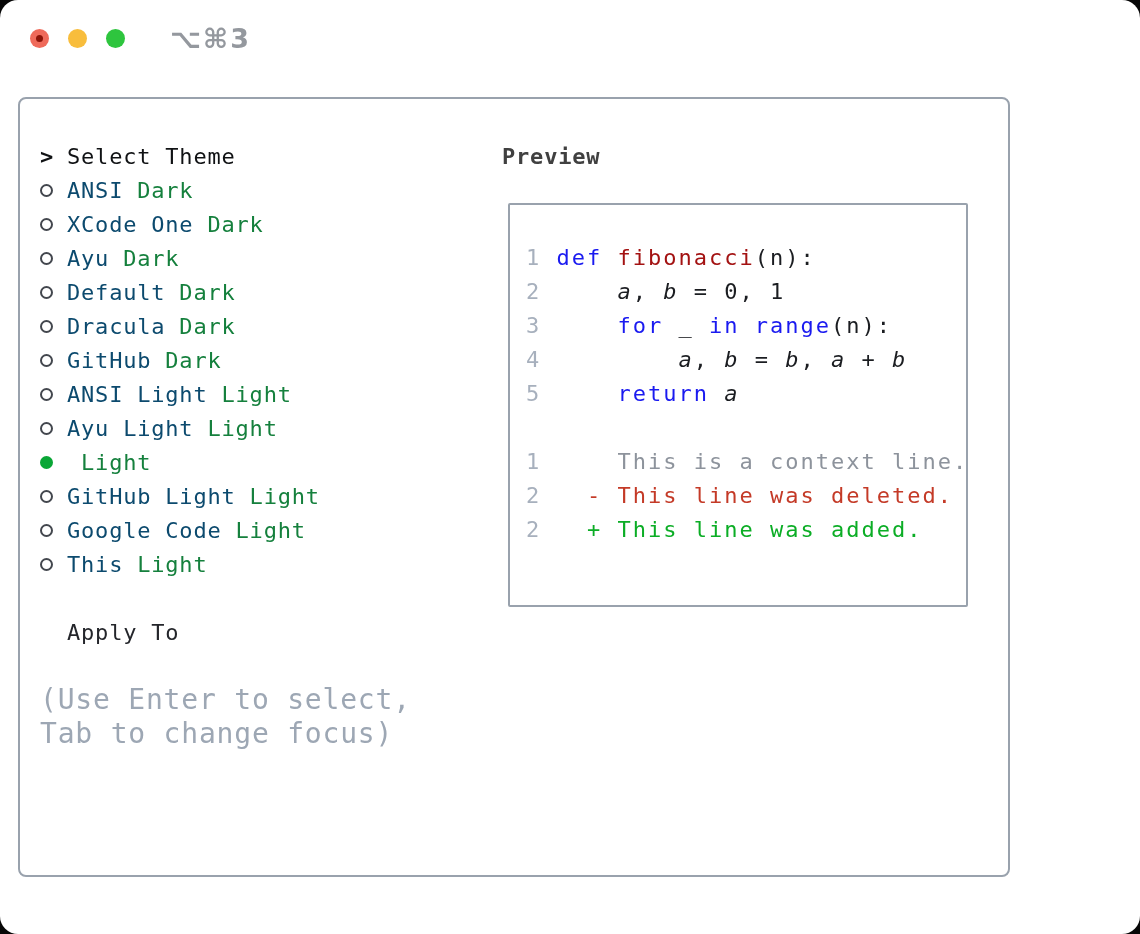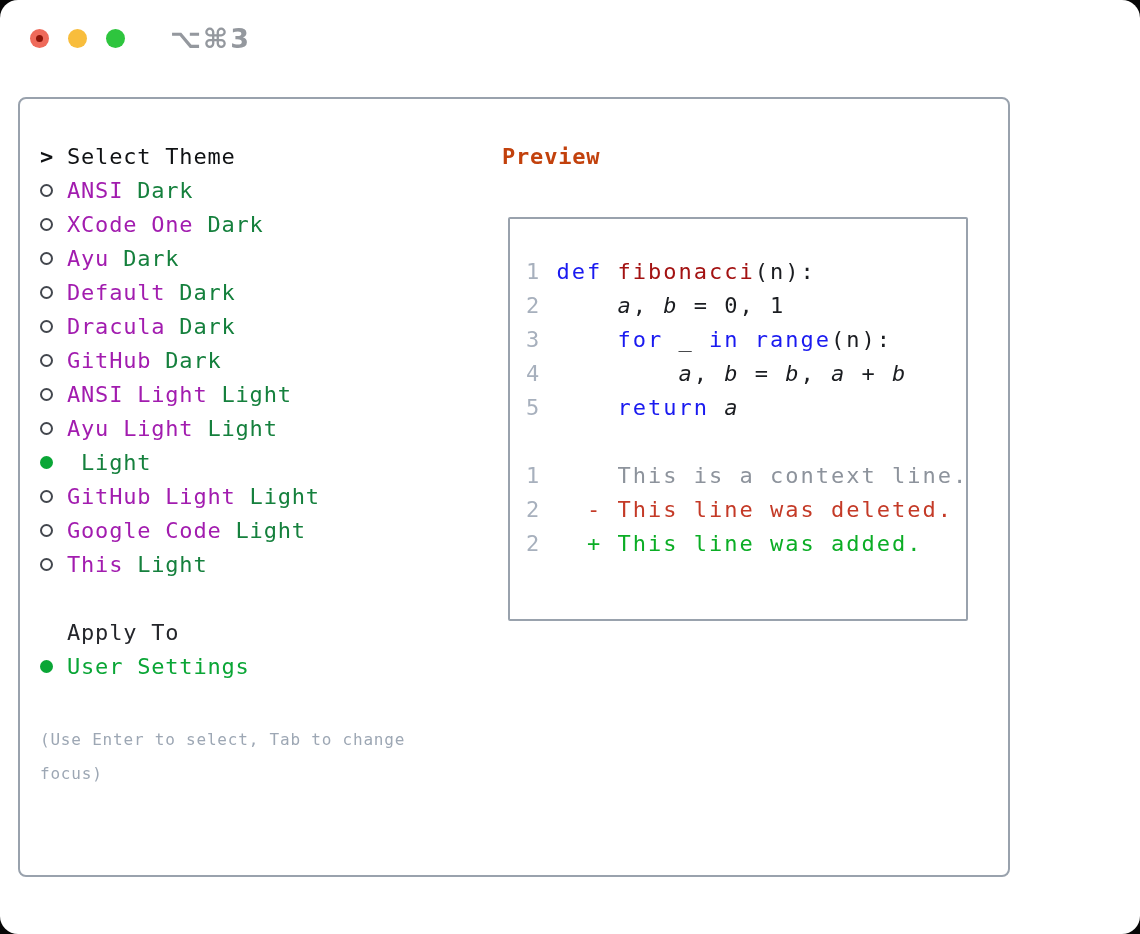--- a/index.html
+++ b/index.html
@@ -34,30 +34,30 @@
     border:2px solid #99a2ad; border-radius:8px; background:#fff; box-sizing:border-box;
   }
   
   .left-col { position:absolute; left:20px; top:40px; width:450px; font-size:22px; letter-spacing:0.8px; color:#24262b; }
   .row { height:34px; display:flex; align-items:center; white-space:pre; }
   .marker { flex:0 0 27px; width:27px; display:flex; align-items:center; }
   .prefix { font-weight:bold; color:#101214; }
   .circle { width:13px; height:13px; border-radius:50%; border:2px solid #43474e; box-sizing:border-box; background:transparent; }
   .circle.filled { background:#0aa636; border-color:#0aa636; }
   .hdr { font-weight:normal; color:#101214; }
-  .t-name { color:#a21caf; }
+  .t-name { color:#0c4a6e; }
   .t-var { color:#15803d; }
   .item-selected .t-name { color:#0aa636; }
   .opt-selected .o-label { color:#0aa636; }
   .spacer { height:34px; }
-  .hint { margin-top:6px; width:420px; line-height:34px; font-size:16px; color:#9da7b4; letter-spacing:0.8px; }
+  .hint { margin-top:0; width:420px; line-height:34px; font-size:28px; color:#9da7b4; letter-spacing:0.8px; }
   
-  .preview-header { position:absolute; left:482px; top:40px; height:34px; display:flex; align-items:center; font-size:22px; font-weight:bold; color:#c2410c; letter-spacing:0.8px; }
+  .preview-header { position:absolute; left:482px; top:40px; height:34px; display:flex; align-items:center; font-size:22px; font-weight:bold; color:#404040; letter-spacing:0.8px; }
   .preview-box {
-    position:absolute; left:488px; top:118px; width:460px; height:404px;
+    position:absolute; left:488px; top:104px; width:460px; height:404px;
     border:2px solid #99a2ad; border-radius:2px; background:#fff; box-sizing:border-box;
   }
   .code { position:absolute; left:16px; top:36px; font-size:22px; line-height:34px; letter-spacing:2px; white-space:pre; color:#1b1d21; }
   .code-line { height:34px; }
   .seg-num { color:#a7b0bd; }
   .seg-kw  { color:#1a1af0; }
   .seg-fn  { color:#a31212; }
   .seg-var { font-style:italic; color:#1b1d21; }
   .seg-ctx { color:#8d939c; }
   .seg-del { color:#c43a27; }
@@ -99,21 +99,20 @@
         </div>
 
       <div class="spacer"></div>
 
       <div class="row">
         <span class="marker"></span>
         <span>Apply To</span>
       </div>
 
       <div id="apply-to-list">
-          <div class="row opt-selected"><span class="marker"><span class="circle filled"></span></span><span class="o-label">User Settings</span></div>
         </div>
 
       <div class="spacer"></div>
 
       <div class="hint">(Use Enter to select, Tab to change focus)</div>
     </div>
 
     <div class="preview-header">Preview</div>
 
     <div class="preview-box">

